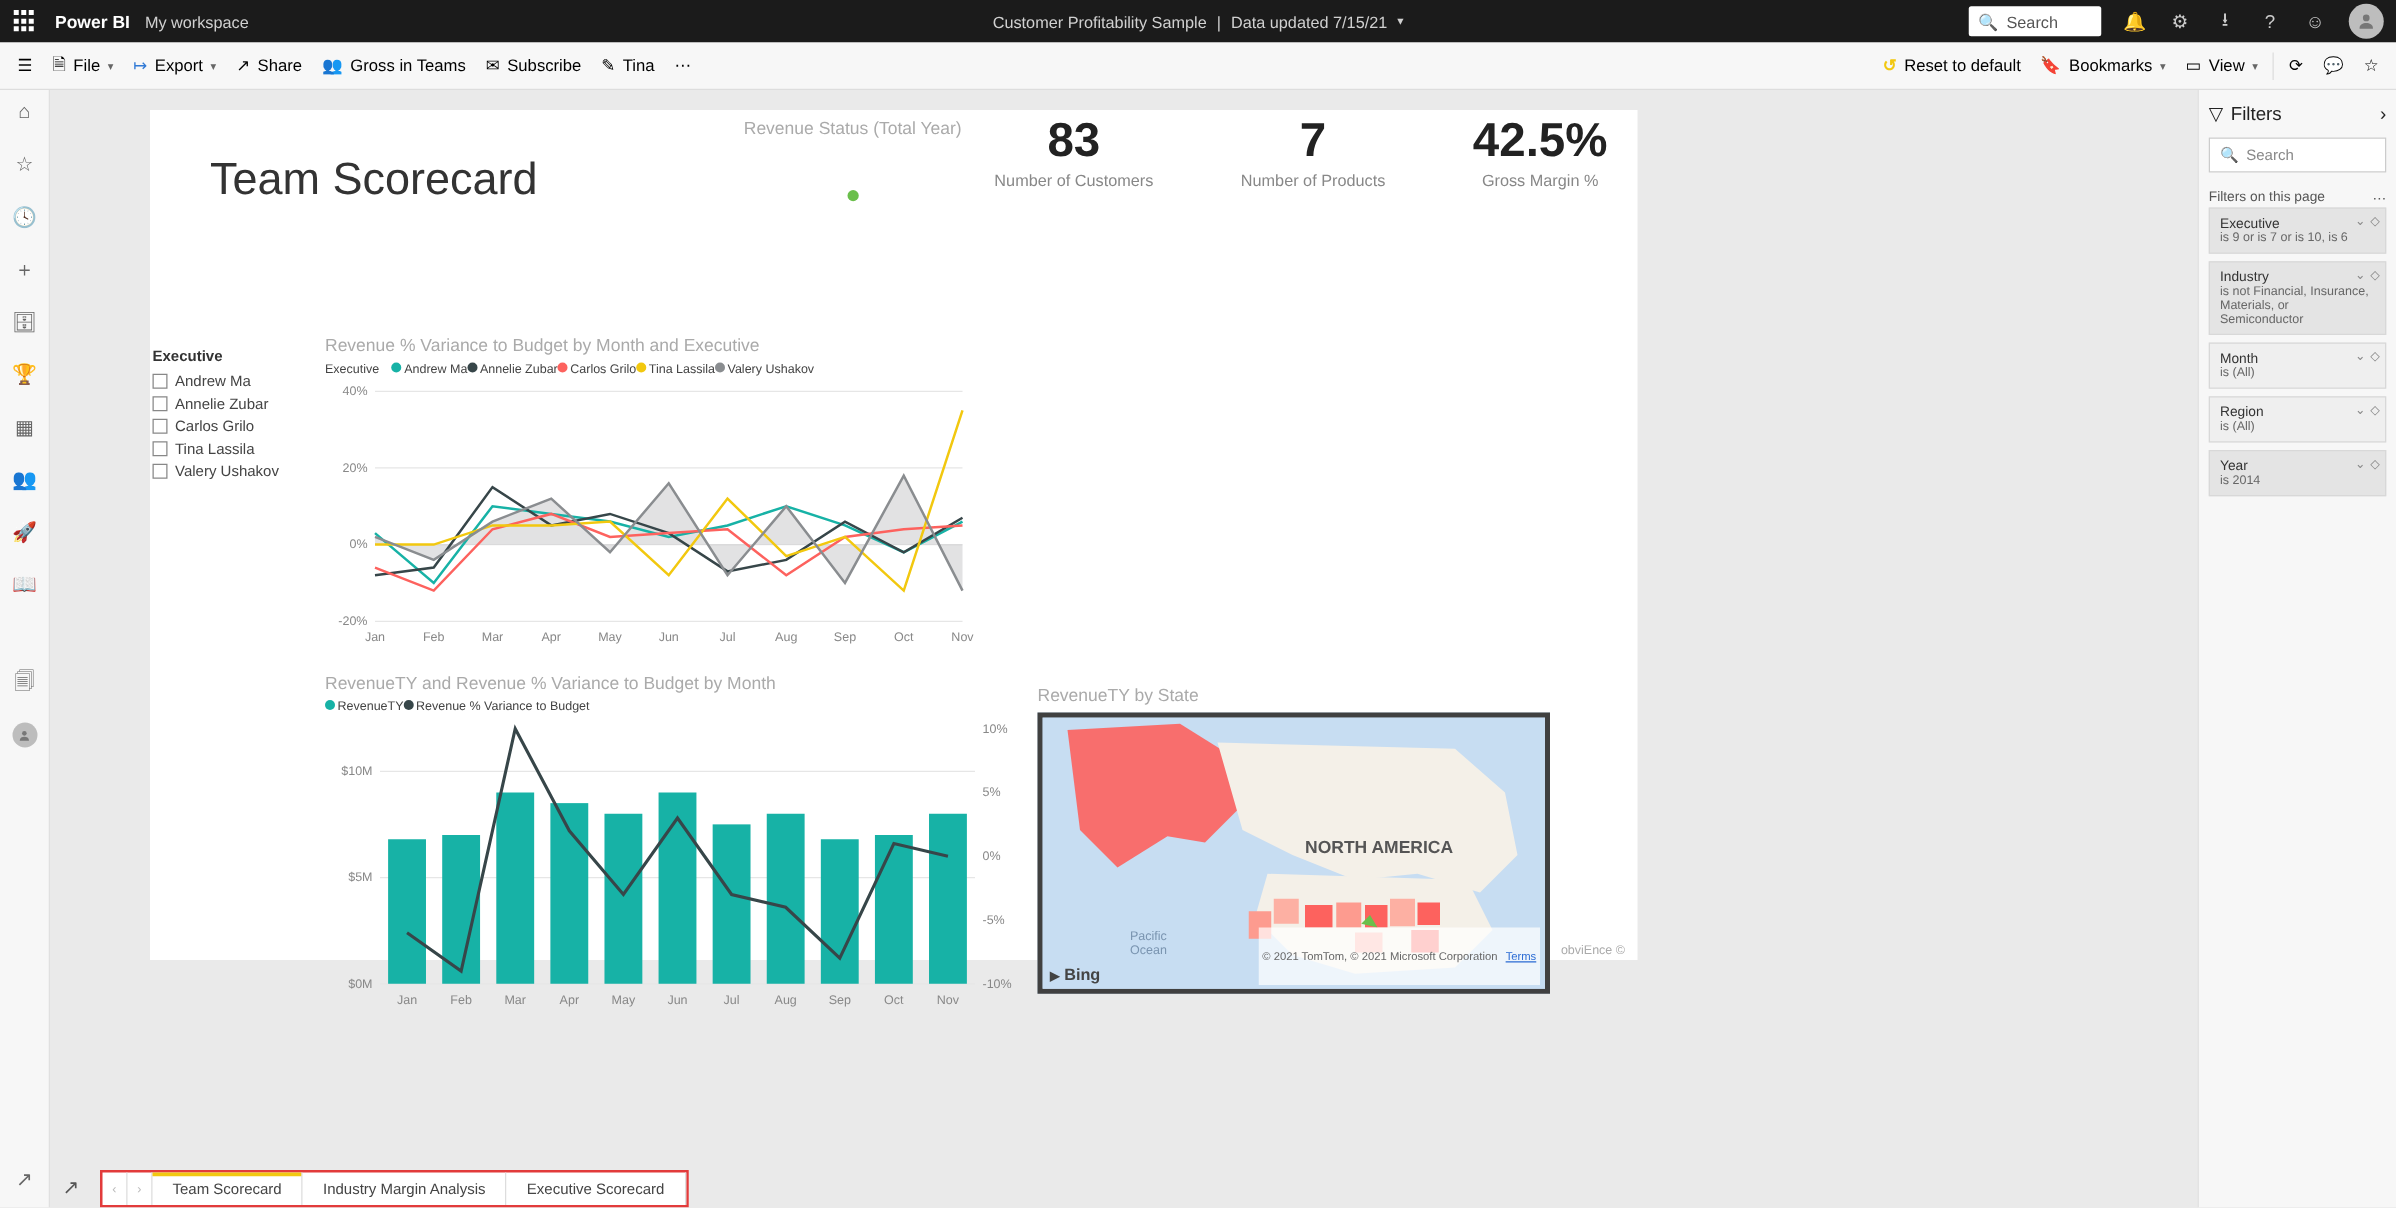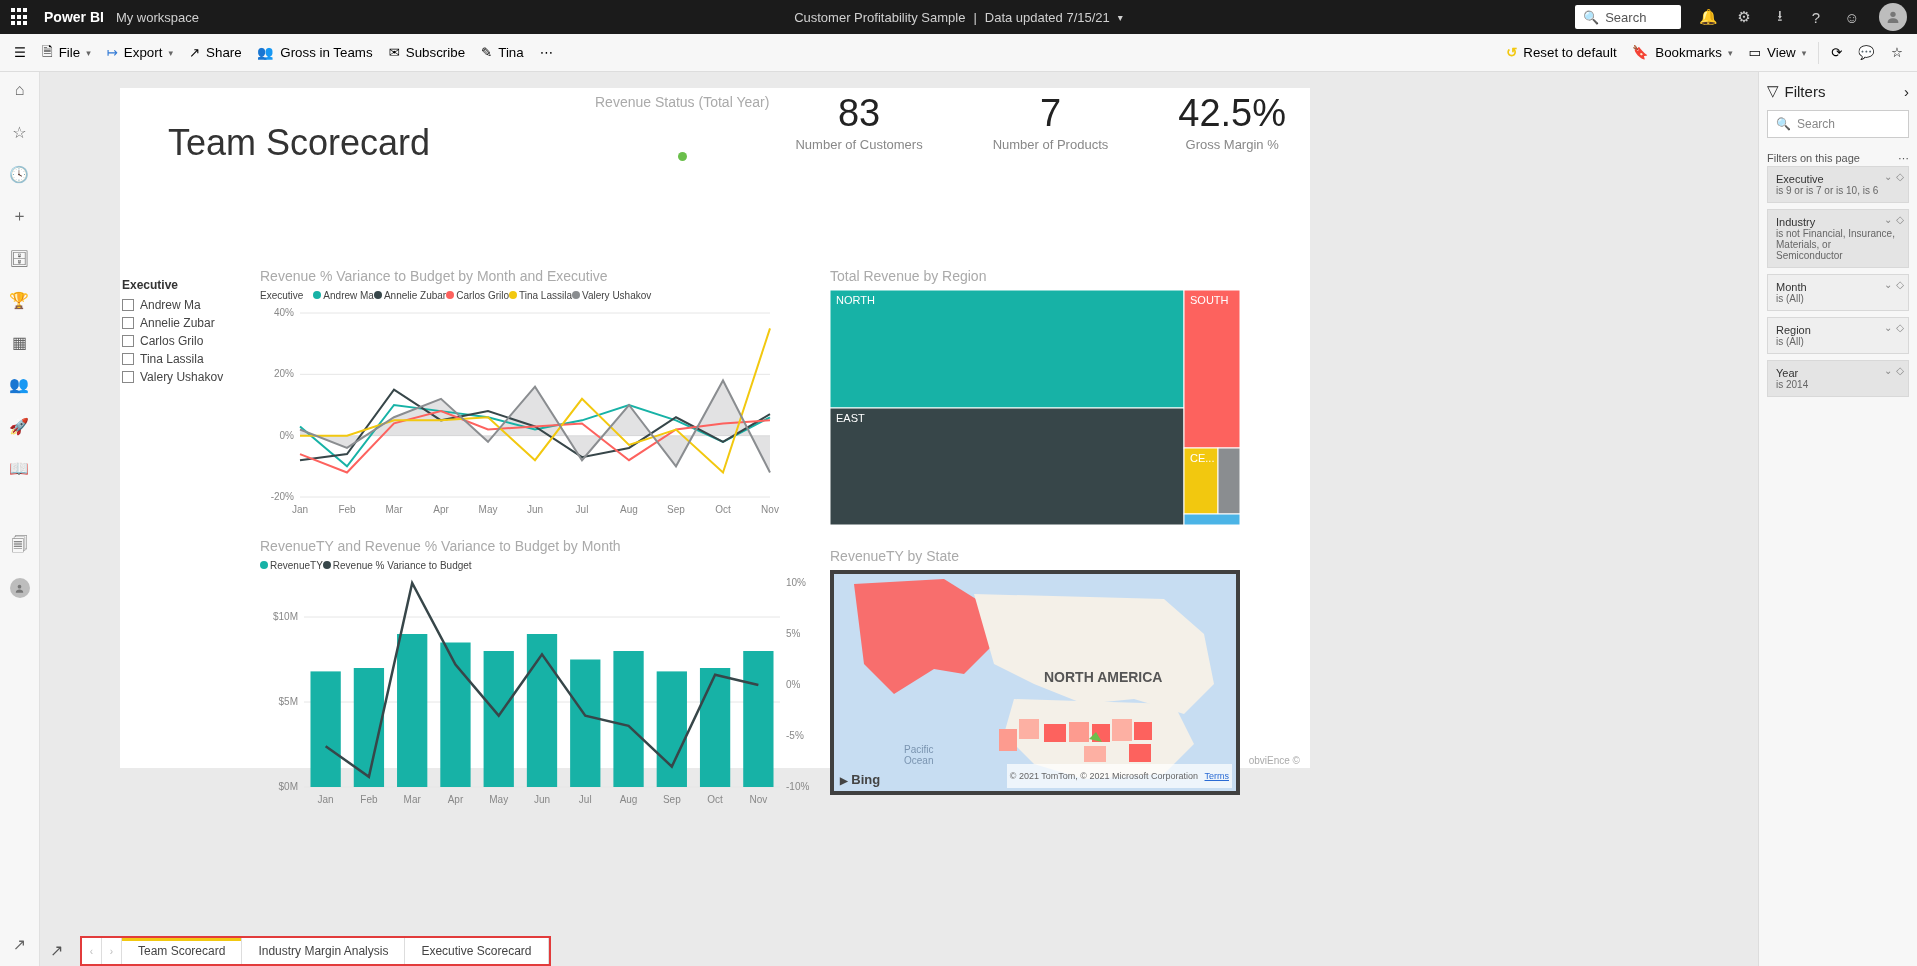--- a/index.html
+++ b/index.html
@@ -44,21 +44,21 @@
 .filters-panel .fp-section { font-size:11px; color:#555; margin-bottom:1px; display:flex; align-items:flex-start; justify-content:space-between; }
 .filter-card { background:#efefef; border:1px solid #d8d8d8; padding:6px 8px; margin-bottom:6px; position:relative; }
 .filter-card.active { background:#e4e4e4; }
 .filter-card .fc-title { font-size:11px; color:#333; }
 .filter-card .fc-sub { font-size:10px; color:#666; }
 .filter-card .fc-icons { position:absolute; top:4px; right:4px; font-size:10px; color:#888; display:flex; gap:4px; }
 
 
 .page-title { font-size:36px; font-weight:300; color:#333; margin:16px 0 14px 24px; }
 .kpi-row { position:absolute; top:4px; right:24px; display:flex; gap:70px; text-align:center; }
-.kpi .num { font-size:38px; font-weight:400; color:#222; }
+.kpi .num { font-size:38px; font-weight:700; color:#222; }
 .kpi .label { font-size:13px; color:#888; margin-top:2px; }
 .status-block { position:absolute; top:6px; left:50%; transform:translateX(-120px); text-align:center; }
 .status-block .s-title { font-size:14px; color:#aaa; margin-bottom:42px; }
 .status-dot { width:9px; height:9px; border-radius:50%; background:#6abf4b; margin:0 auto; }
 
 .slicer { position:absolute; left:2px; top:190px; width:110px; font-size:12px; }
 .slicer .s-title { font-weight:600; color:#333; font-size:12px; margin-bottom:6px; }
 .slicer .s-item { display:flex; align-items:center; gap:6px; color:#444; margin-bottom:4px; font-size:12px; }
 .slicer .cb { width:12px; height:12px; border:1px solid #888; background:#fff; }
 
@@ -75,21 +75,21 @@
 
 .page-tabs { position:absolute; left:40px; bottom:0; height:30px; background:#fff; border:2px solid #e23b3b; display:flex; align-items:stretch; }
 .tab-arrow { width:20px; display:flex; align-items:center; justify-content:center; color:#bbb; font-size:10px; border-right:1px solid #ddd; cursor:pointer; }
 .report-tab { padding:0 16px; display:flex; align-items:center; font-size:12px; color:#444; border-right:1px solid #ddd; cursor:pointer; position:relative; }
 .report-tab.active::before { content:''; position:absolute; top:0; left:0; right:0; height:3px; background:#f2c811; }
 
 .expand-handle { position:absolute; bottom:6px; left:10px; color:#555; font-size:16px; }
 
 .map-placeholder { background:#c7ddf2; border:4px solid #404040; position:relative; overflow:hidden; }
 .map-label { position:absolute; font-size:14px; font-weight:600; color:#555; }
-.map-attr { position:absolute; bottom:3px; right:4px; font-size:9px; color:#666; background:rgba(255,255,255,0.7); padding:7px 3px;margin-top:44px; }
+.map-attr { position:absolute; bottom:3px; right:4px; font-size:9px; color:#666; background:rgba(255,255,255,0.7); padding:18px 3px;margin-top:44px; }
 .bing-logo { position:absolute; bottom:4px; left:6px; font-size:13px; font-weight:600; color:#444; }
 .map-ocean { position:absolute; font-size:10px; color:#7a94b0; line-height:1.1; }
 </style>
 </head>
 <body>
 
 <div class="top-header">
   <div class="waffle">
     <span></span>
       <span></span>
@@ -328,35 +328,20 @@
               <text x="238.72727272727272" y="226" text-anchor="middle" class="axis">May</text>
               <text x="282" y="226" text-anchor="middle" class="axis">Jun</text>
               <text x="325.27272727272725" y="226" text-anchor="middle" class="axis">Jul</text>
               <text x="368.54545454545456" y="226" text-anchor="middle" class="axis">Aug</text>
               <text x="411.8181818181818" y="226" text-anchor="middle" class="axis">Sep</text>
               <text x="455.09090909090907" y="226" text-anchor="middle" class="axis">Oct</text>
               <text x="498.3636363636364" y="226" text-anchor="middle" class="axis">Nov</text>
             </svg>
         </div>
 
-        <div class="chart-block" style="left:710px; top:180px; width:410px;">
-          <div class="chart-title">Total Revenue by Region</div>
-          <svg id="treemap" width="410" height="235">
-              <rect x="0" y="0" width="354" height="118" fill="#17b2a6" stroke="#fff" stroke-width="1"></rect>
-              <text x="6" y="14" fill="#fff" font-size="11">NORTH</text>
-              <rect x="0" y="118" width="354" height="117" fill="#374649" stroke="#fff" stroke-width="1"></rect>
-              <text x="6" y="132" fill="#fff" font-size="11">EAST</text>
-              <rect x="354" y="0" width="56" height="158" fill="#fd625e" stroke="#fff" stroke-width="1"></rect>
-              <text x="360" y="14" fill="#fff" font-size="11">SOUTH</text>
-              <rect x="354" y="158" width="34" height="66" fill="#f2c80f" stroke="#fff" stroke-width="1"></rect>
-              <text x="360" y="172" fill="#fff" font-size="11">CE...</text>
-              <rect x="388" y="158" width="22" height="66" fill="#8a8d90" stroke="#fff" stroke-width="1"></rect>
-              <rect x="354" y="224" width="56" height="11" fill="#4bb4e6" stroke="#fff" stroke-width="1"></rect>
-            </svg>
-        </div>
 
         <div class="chart-block" style="left:710px; top:460px; width:376px;">
           <div class="chart-title">RevenueTY by State</div>
           <div class="map-placeholder" style="width:410px; height:225px;">
             <svg width="410" height="225" viewBox="0 0 410 225">
               <rect width="410" height="225" fill="#c7ddf2"></rect>
 
               <path d="M 20 10 L 110 5 L 150 30 L 160 70 L 130 100 L 100 95 L 60 120 L 30 90 Z" fill="#fd625e" opacity="0.9"></path>
               <path d="M 140 20 L 330 25 L 370 60 L 380 110 L 350 140 L 300 125 L 250 130 L 200 110 L 160 90 Z" fill="#f4f0e8"></path>
               <path d="M 180 125 L 340 130 L 360 170 L 330 200 L 250 205 L 200 190 L 170 160 Z" fill="#f4f0e8"></path>

